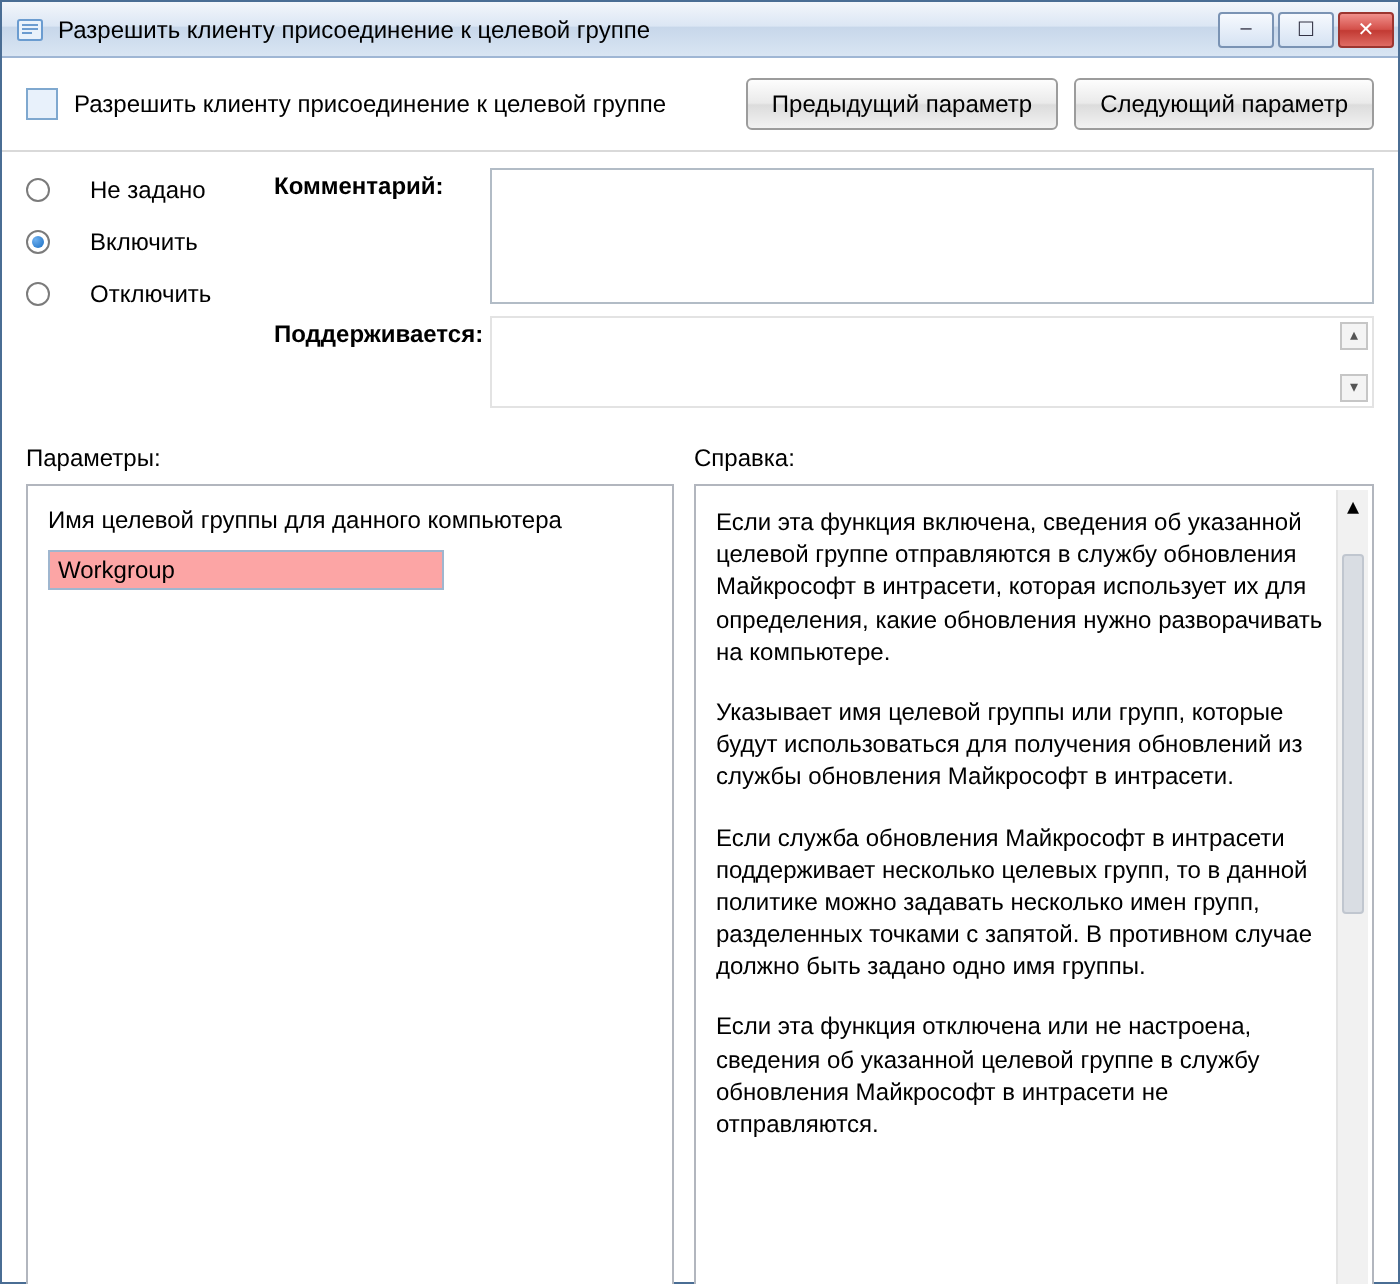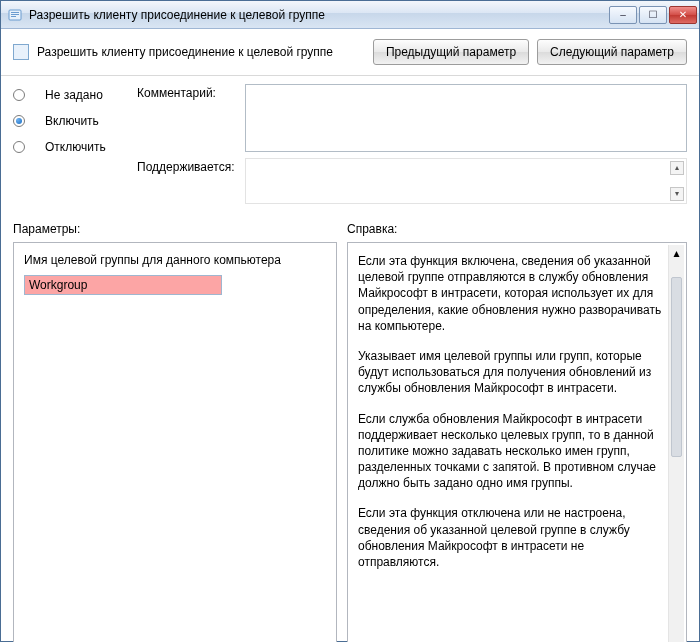--- a/index.html
+++ b/index.html
@@ -71,21 +71,21 @@
 .radio {
   width:12px; height:12px; border-radius:50%;
   border:1px solid #7b7b7b; background:#fff; position:relative; flex:0 0 12px;
 }
 .radio.checked::after{
   content:""; position:absolute; top:2px; left:2px; width:6px; height:6px; border-radius:50%;
   background:radial-gradient(circle at 30% 30%, #6db0f0, #1a6ec2);
 }
 .col-rest { flex:1; display:flex; flex-direction:column; gap:6px;}
 .field-row { display:flex; gap:8px; }
-.field-label { width:100px; padding-top:2px;}
+.field-label { width:100px; padding-top:2px;font-weight:bold;}
 .textarea {
   flex:1; height:68px; border:1px solid #b2bcc6; background:#fff;
   padding:3px 4px; resize:none; font-family:inherit; font-size:12px;
 }
 .support-area {
   flex:1; height:46px; border:1px solid #e3e3e3; background:#fff;
   padding:3px 6px; position:relative; line-height:1.35;
 }
 .support-scroll {
   position:absolute; right:2px; top:2px; bottom:2px; width:14px;

